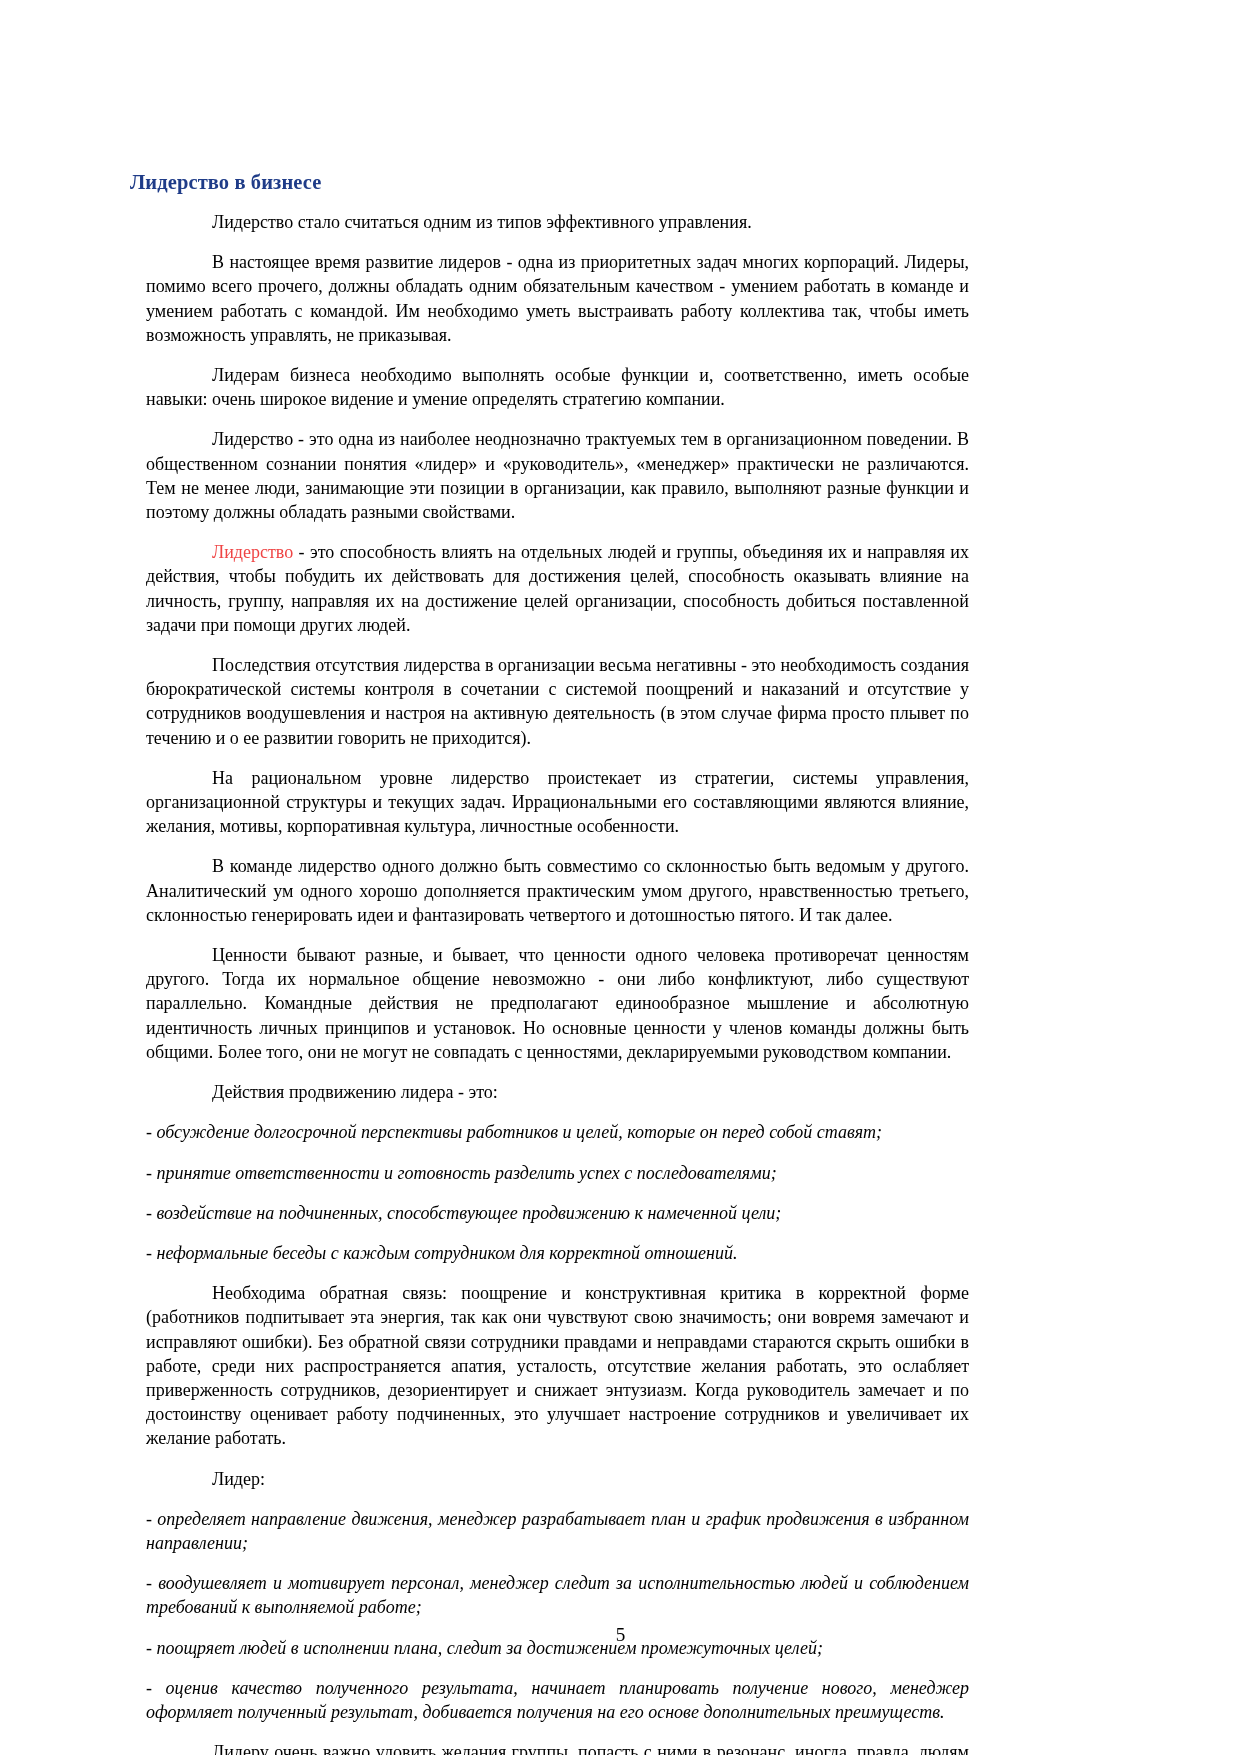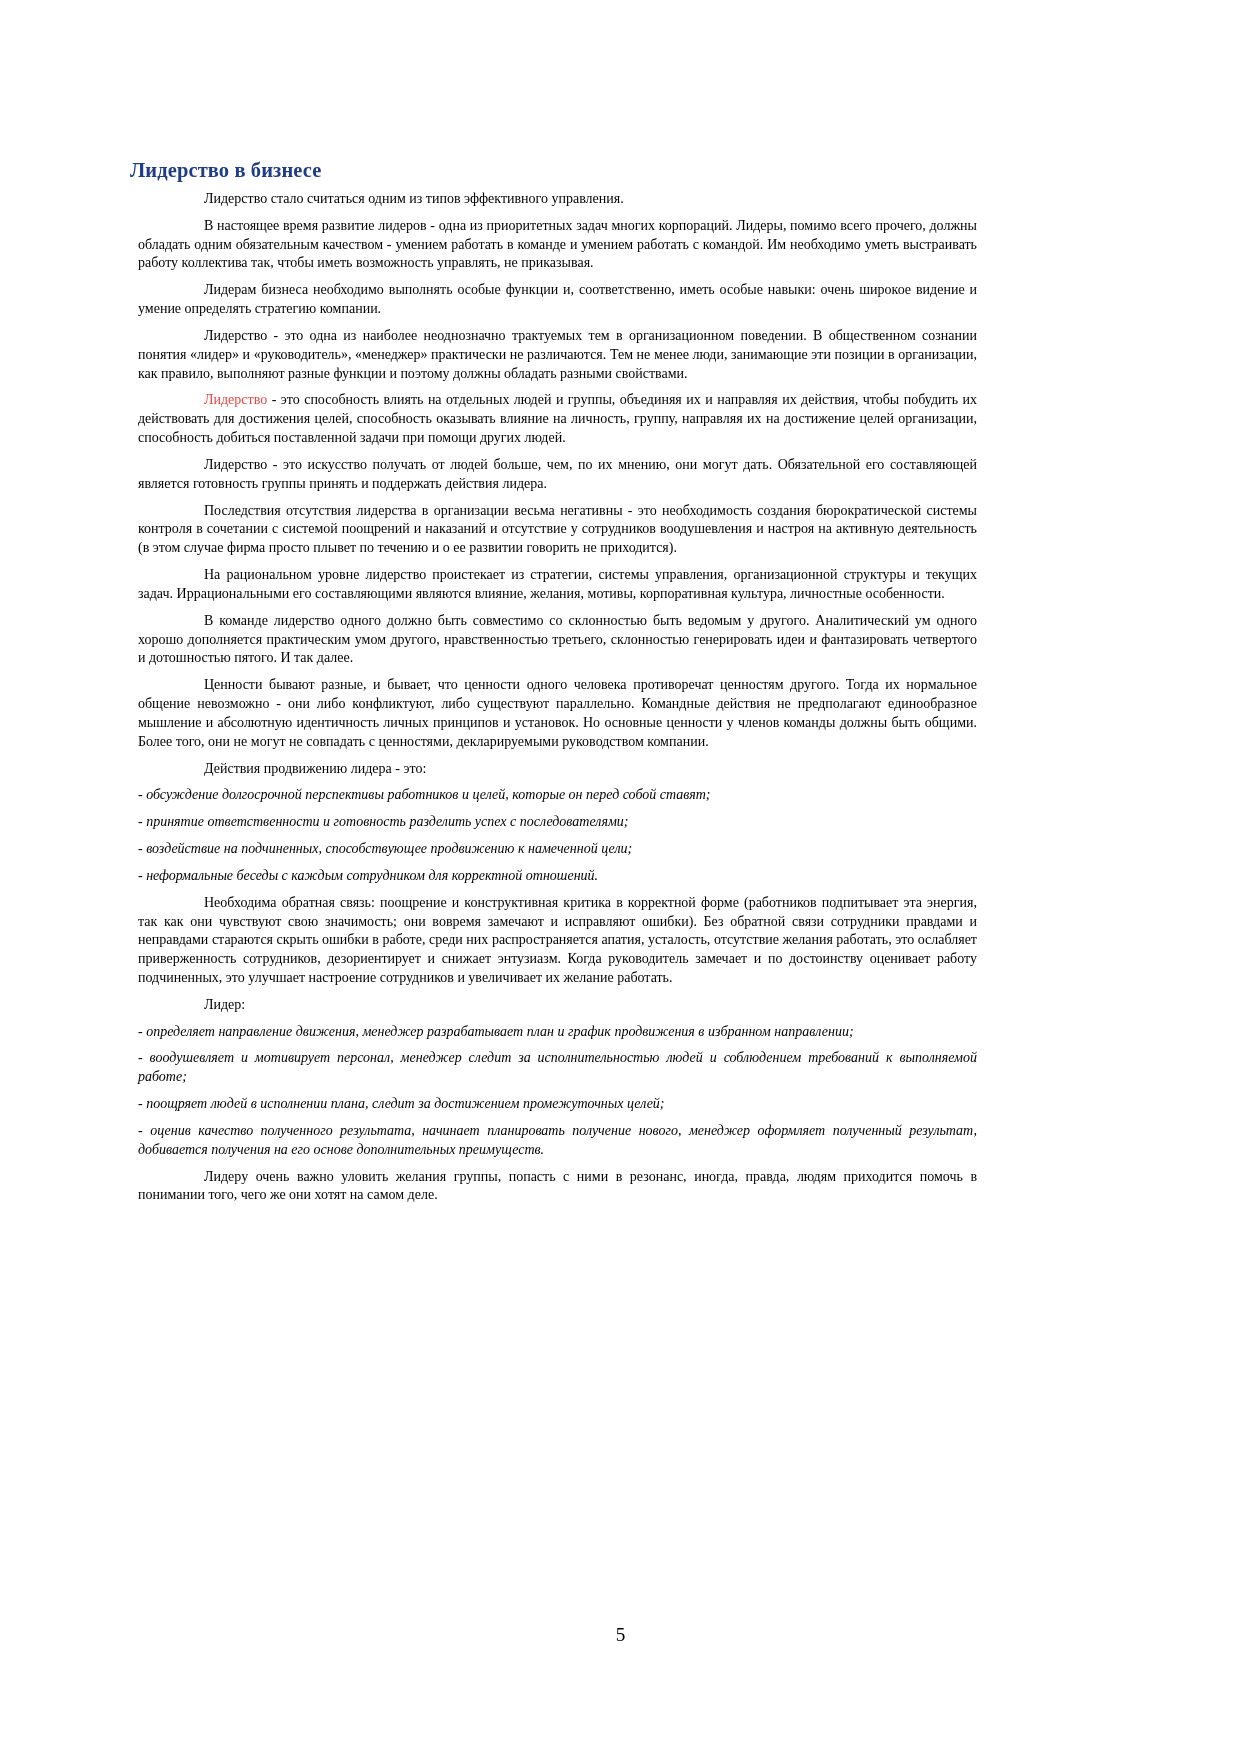--- a/index.html
+++ b/index.html
@@ -20,26 +20,26 @@
     position: absolute;
     left: 130px;
     top: 155px;
     width: 855px;
   }
   h1.doc-title {
     font-family: "Liberation Serif", "DejaVu Serif", serif;
     font-size: 20.5px;
     font-weight: bold;
     color: #1f3c88;
-    margin: 4px 0 2px 0;
+    margin: 16px 0 2px 0;
     letter-spacing: 0.1px;
   }
   p.para {
-    margin: 8px;
-    font-size: 14px;
+    margin: 16px;
+    font-size: 18px;
     line-height: 1.345;
     text-align: justify;
     text-indent: 66px;
     hyphens: none;
   }
   p.noindent {
     text-indent: 0;
     font-style: italic;
   }
   .hl {
@@ -64,21 +64,20 @@
 
     <h1 class="doc-title">Лидерство в бизнесе</h1>
 
     <p class="para">Лидерство стало считаться одним из типов эффективного управления.</p>
     <p class="para">В настоящее время развитие лидеров - одна из приоритетных задач многих корпораций. Лидеры, помимо всего прочего, должны обладать одним обязательным качеством - умением работать в команде и умением работать с командой. Им необходимо уметь выстраивать работу коллектива так, чтобы иметь возможность управлять, не приказывая.</p>
     <p class="para">Лидерам бизнеса необходимо выполнять особые функции и, соответственно, иметь особые навыки: очень широкое видение и умение определять стратегию компании.</p>
     <p class="para">Лидерство - это одна из наиболее неоднозначно трактуемых тем в организационном поведении. В общественном сознании понятия «лидер» и «руководитель», «менеджер» практически не различаются. Тем не менее люди, занимающие эти позиции в организации, как правило, выполняют разные функции и поэтому  должны обладать разными свойствами.</p>
 
     <p class="para"><span class="hl">Лидерство</span><span> - это способность влиять на отдельных людей и группы, объединяя их и направляя их действия, чтобы побудить их действовать для достижения целей, способность оказывать влияние на личность, группу, направляя их на достижение целей организации, способность добиться поставленной задачи при помощи других людей.</span></p>
 
-    <p class="para">Лидерство - это искусство получать от людей больше, чем, по их мнению, они могут дать. Обязательной его составляющей является готовность группы принять и поддержать действия лидера.</p>
     <p class="para">Последствия отсутствия лидерства в организации весьма негативны - это необходимость создания бюрократической системы контроля в сочетании с системой поощрений и наказаний и отсутствие у сотрудников воодушевления и настроя на активную деятельность (в этом случае фирма просто плывет по течению и о ее развитии говорить не приходится).</p>
     <p class="para">На рациональном уровне лидерство проистекает из стратегии, системы управления, организационной структуры и текущих задач. Иррациональными его составляющими являются влияние, желания, мотивы, корпоративная культура, личностные особенности.</p>
     <p class="para">В  команде лидерство одного должно быть совместимо со склонностью быть ведомым у другого. Аналитический ум одного хорошо дополняется практическим умом другого, нравственностью третьего, склонностью генерировать идеи и фантазировать четвертого и дотошностью пятого. И так далее.</p>
     <p class="para">Ценности бывают разные, и бывает, что ценности одного человека противоречат ценностям другого. Тогда их нормальное общение невозможно - они либо конфликтуют, либо существуют параллельно. Командные действия не предполагают единообразное мышление и абсолютную идентичность личных принципов и установок. Но основные ценности у членов команды должны быть общими. Более того, они не могут не совпадать с ценностями, декларируемыми руководством компании.</p>
     <p class="para">Действия продвижению лидера - это:</p>
 
     <p class="para noindent">- обсуждение долгосрочной перспективы работников и целей, которые он перед собой ставят;</p>
     <p class="para noindent">- принятие ответственности и готовность разделить успех с последователями;</p>
     <p class="para noindent">- воздействие на подчиненных, способствующее продвижению к намеченной цели;</p>
     <p class="para noindent">- неформальные беседы с каждым сотрудником для корректной отношений.</p>

